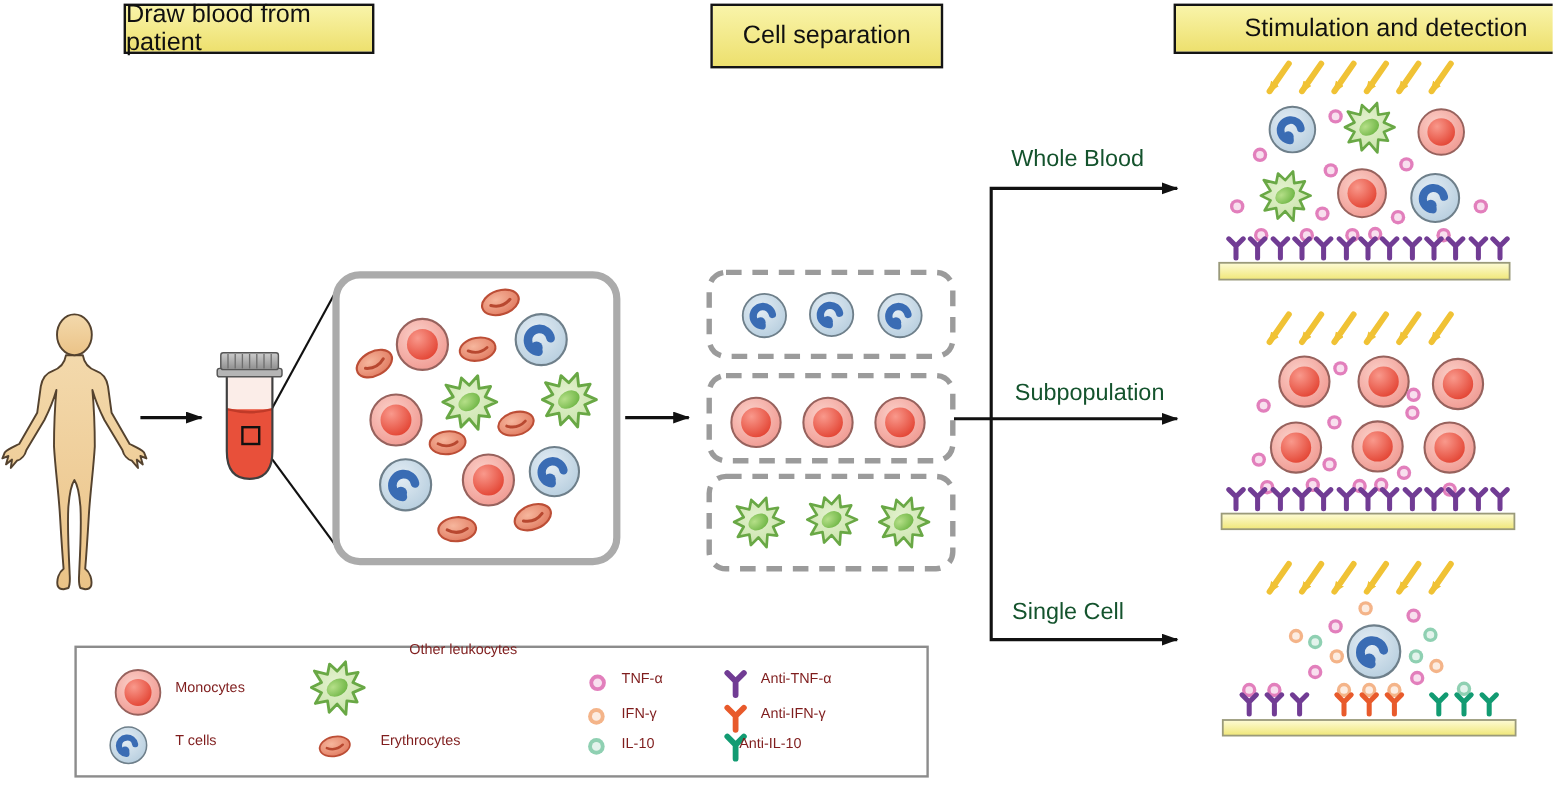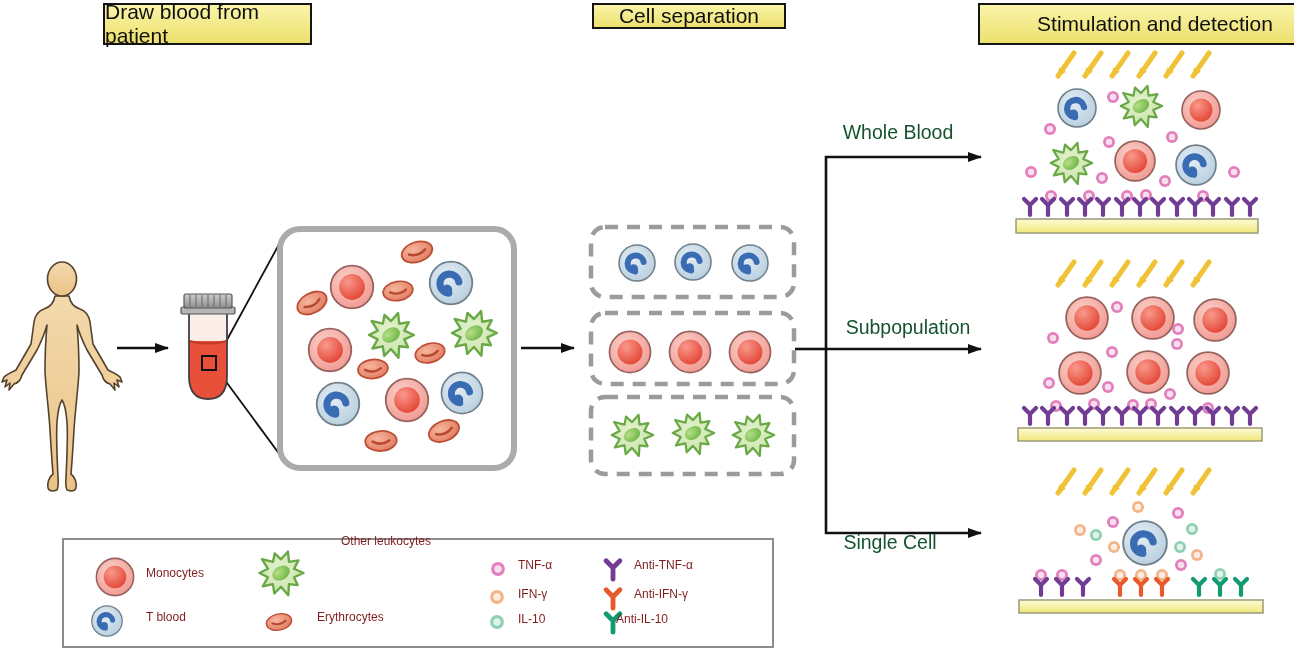--- a/index.html
+++ b/index.html
@@ -333,30 +333,30 @@
     <use href="#dot" class="c-tnf" transform="translate(498,569) scale(1.15)"></use>
     <use href="#dot" class="c-ifn" transform="translate(497,597) scale(1.15)"></use>
     <use href="#dot" class="c-il10" transform="translate(497,622) scale(1.15)"></use>
     <use href="#ab" class="c-atnf" transform="translate(613,570) scale(1.15)"></use>
     <use href="#ab" class="c-aifn" transform="translate(613,599) scale(1.15)"></use>
     <use href="#ab" class="c-ail10" transform="translate(613,623) scale(1.15)"></use>
   </g>
 </svg>
 
 <div class="hdr" style="left:103px;top:3px;width:209px;height:42px;">Draw blood from patient</div>
-<div class="hdr" style="left:592px;top:3px;width:194px;height:26px;">Cell separation</div>
+<div class="hdr" style="left:592px;top:3px;width:194px;height:54px;">Cell separation</div>
 <div class="hdr" style="left:978px;top:3px;width:354px;height:42px;">Stimulation and detection</div>
 
 <div class="blabel" style="left:831px;top:121px;width:134px;">Whole Blood</div>
 <div class="blabel" style="left:833px;top:316px;width:150px;">Subpopulation</div>
-<div class="blabel" style="left:834px;top:499px;width:112px;margin-top:32px;">Single Cell</div>
+<div class="blabel" style="left:834px;top:499px;width:112px;">Single Cell</div>
 
 <div class="legendbox"></div>
 <div class="lglabel" style="left:146px;top:566px;">Monocytes</div>
-<div class="lglabel" style="left:146px;top:610px;">T blood</div>
+<div class="lglabel" style="left:146px;top:610px;">T cells</div>
 <div class="lglabel" style="left:317px;top:534px;margin-left:24px;">Other leukocytes</div>
 <div class="lglabel" style="left:317px;top:610px;">Erythrocytes</div>
 <div class="lglabel" style="left:518px;top:558px;">TNF-α</div>
 <div class="lglabel" style="left:518px;top:587px;">IFN-γ</div>
 <div class="lglabel" style="left:518px;top:612px;">IL-10</div>
 <div class="lglabel" style="left:634px;top:558px;">Anti-TNF-α</div>
 <div class="lglabel" style="left:634px;top:587px;">Anti-IFN-γ</div>
 <div class="lglabel" style="left:616px;top:612px;">Anti-IL-10</div>
 
 </div>

